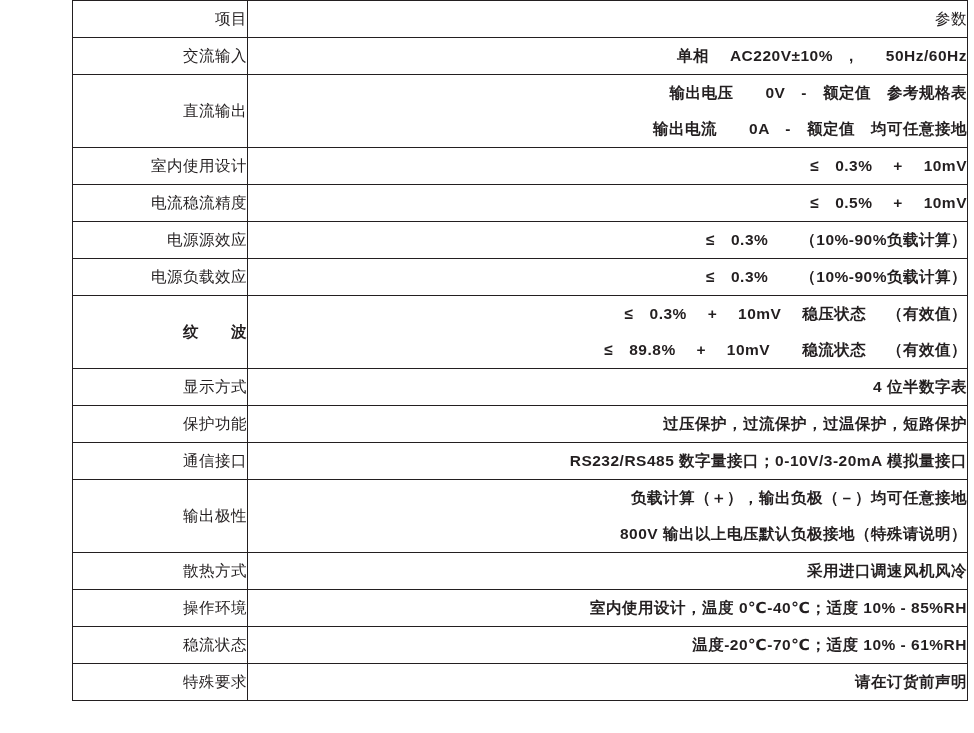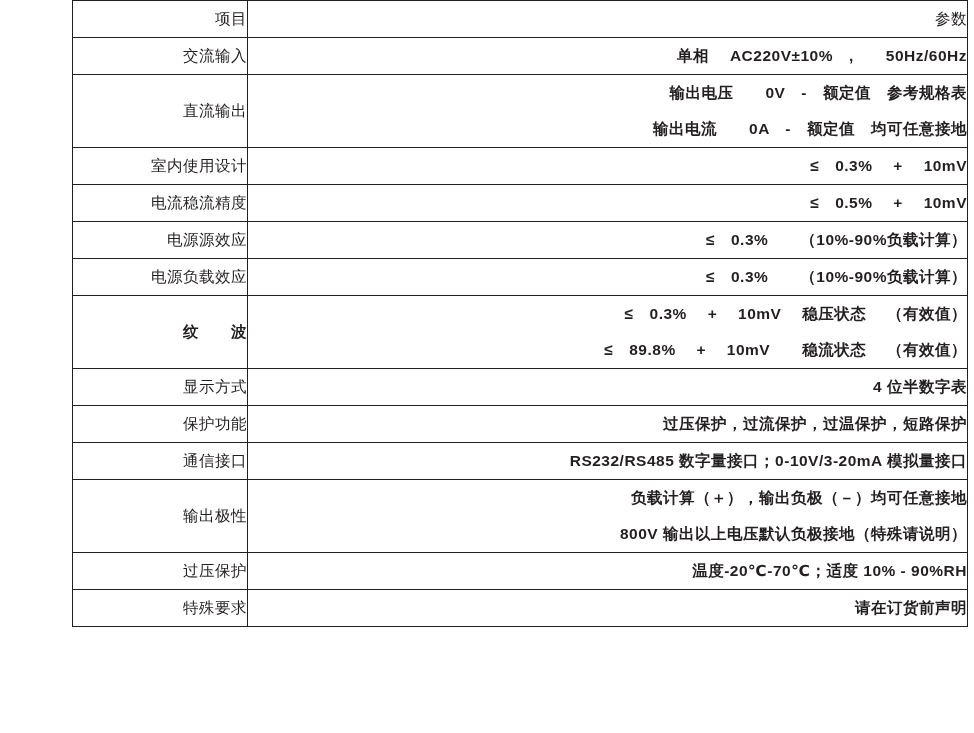--- a/index.html
+++ b/index.html
@@ -148,26 +148,38 @@
       </tr>
 
       <tr class="double">
         <td class="label-cell">输出极性</td>
         <td>
           <span class="cellline">负载计算（＋），输出负极（－）均可任意接地</span>
           <span class="cellline">800V 输出以上电压默认负极接地（特殊请说明）</span>
         </td>
       </tr>
 
-
+      <tr class="single">
+        <td class="label-cell">散热方式</td>
+        <td>
+          <span class="cellline">采用进口调速风机风冷</span>
+        </td>
+      </tr>
 
       <tr class="single">
-        <td class="label-cell">过压保护</td>
+        <td class="label-cell">操作环境</td>
         <td>
-          <span class="cellline">温度-20℃-70℃；适度 10% - 90%RH</span>
+          <span class="cellline">室内使用设计，温度 0℃-40℃；适度 10% - 85%RH</span>
+        </td>
+      </tr>
+
+      <tr class="single">
+        <td class="label-cell">稳流状态</td>
+        <td>
+          <span class="cellline">温度-20℃-70℃；适度 10% - 61%RH</span>
         </td>
       </tr>
 
       <tr class="single">
         <td class="label-cell">特殊要求</td>
         <td>
           <span class="cellline">请在订货前声明</span>
         </td>
       </tr>
     </tbody>

